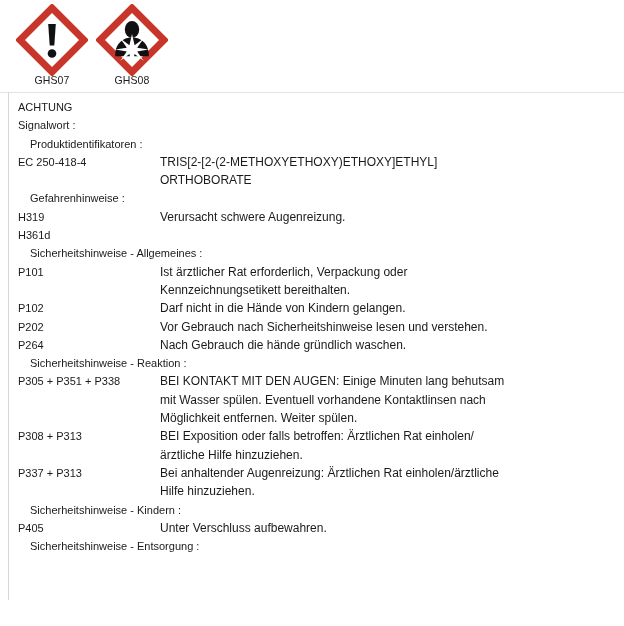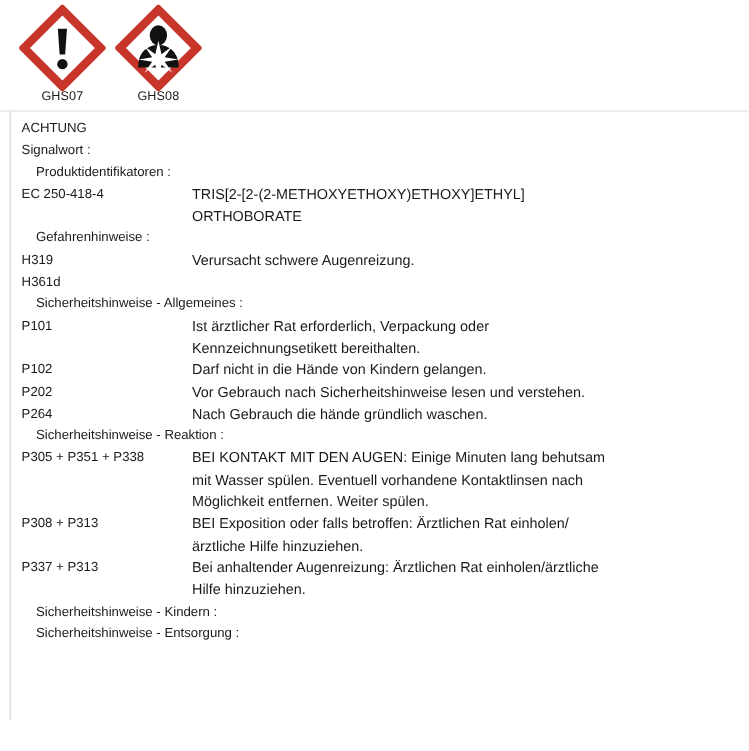--- a/index.html
+++ b/index.html
@@ -201,17 +201,21 @@
     <div class="row">
       <div class="code">P308 + P313</div>
       <div class="text">BEI Exposition oder falls betroffen: Ärztlichen Rat einholen/ärztliche Hilfe hinzuziehen.</div>
     </div>
     <div class="row">
       <div class="code">P337 + P313</div>
       <div class="text">Bei anhaltender Augenreizung: Ärztlichen Rat einholen/ärztliche Hilfe hinzuziehen.</div>
     </div>
 
     <div class="section">Sicherheitshinweise - Kindern :</div>
+    <div class="row">
+      <div class="code">P405</div>
+      <div class="text">Unter Verschluss aufbewahren.</div>
+    </div>
 
     <div class="section">Sicherheitshinweise - Entsorgung :</div>
 
   </div>
 </div>
 
 </body></html>

